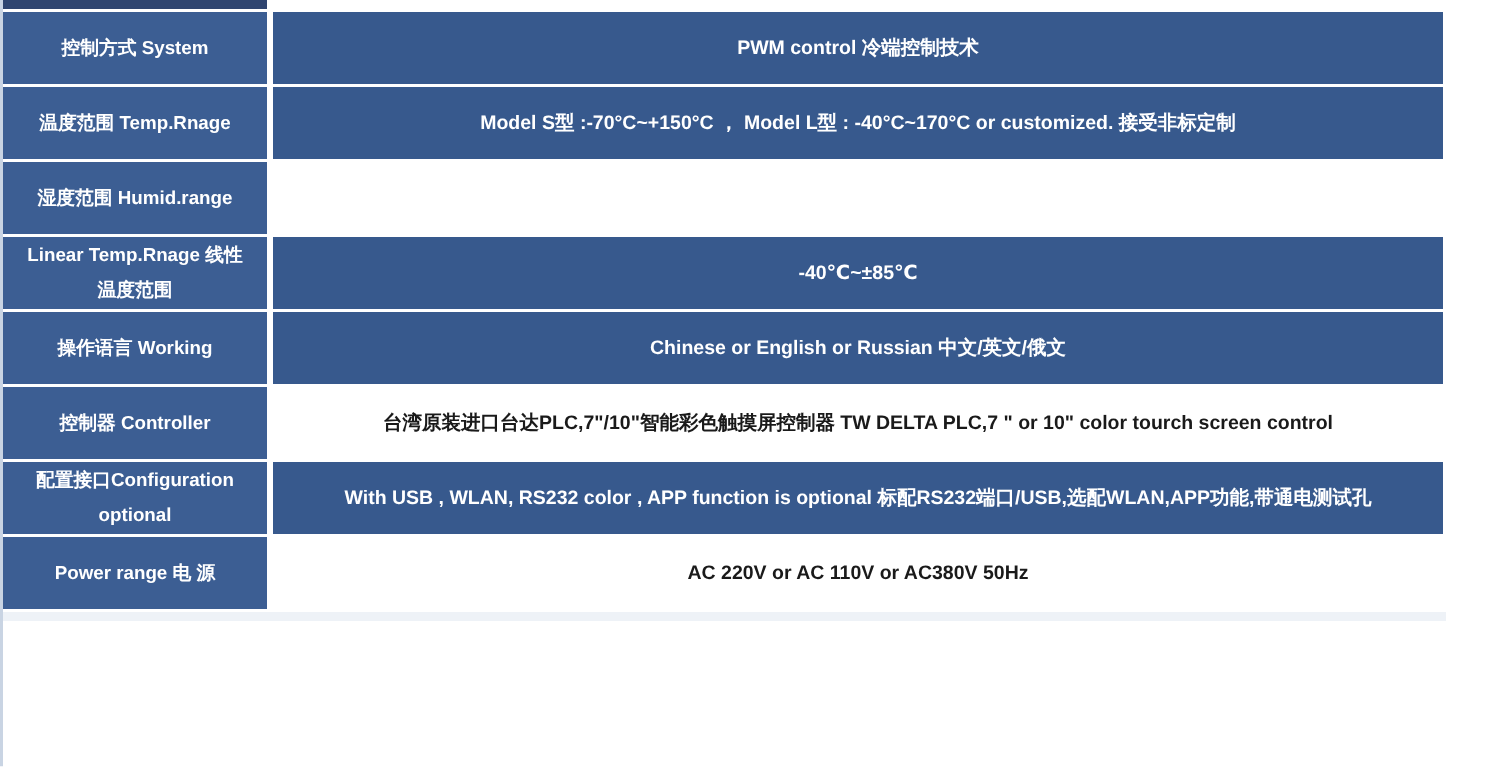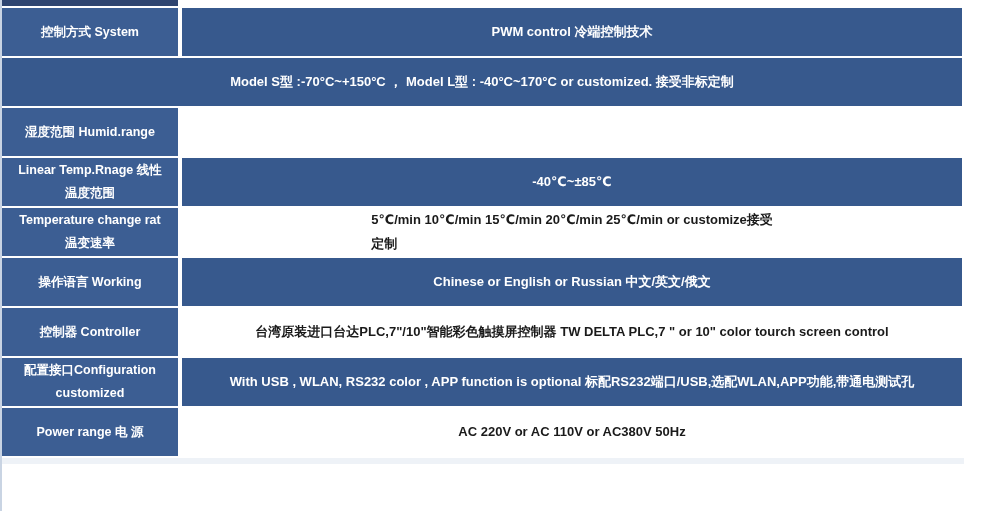--- a/index.html
+++ b/index.html
@@ -42,20 +42,21 @@
     flex: 1;
     margin-right: 2px;
     background: #ffffff;
     color: #1a1a1a;
     font-weight: bold;
     font-size: 13px;
     line-height: 24px;
     display: flex;
     align-items: center;
     justify-content: center;
+    text-align: center;
     white-space: pre-line;
     padding: 0 4px;
   }
   .row.alt .value-cell {
     background: #37598d;
     color: #ffffff;
   }
   .bottom-strip {
     height: 6px;
     background: #eef2f7;
@@ -71,53 +72,48 @@
     <div class="value-cell"></div>
   </div>
 
   <div class="row alt">
     <div class="label-cell">控制方式 System</div>
     <div class="value-cell">PWM control 冷端控制技术</div>
   </div>
 
 
   <div class="row alt">
+    <div class="label-cell">温度范围 Temp.Rnage</div>
     <div class="value-cell">Model S型 :-70°C~+150°C ，  Model L型 : -40°C~170°C or customized. 接受非标定制</div>
   </div>
 
   <div class="row">
     <div class="label-cell">湿度范围 Humid.range</div>
   </div>
 
   <div class="row alt">
     <div class="label-cell">Linear Temp.Rnage 线性
 温度范围</div>
     <div class="value-cell">-40℃~±85℃</div>
   </div>
 
-  <div class="row">
-    <div class="label-cell">Temperature change rat
-温变速率</div>
-    <div class="value-cell">5℃/min 10℃/min 15℃/min 20℃/min 25℃/min or customize接受
-定制</div>
-  </div>
 
   <div class="row alt">
     <div class="label-cell">操作语言 Working</div>
     <div class="value-cell">Chinese or English or Russian 中文/英文/俄文</div>
   </div>
 
   <div class="row">
     <div class="label-cell">控制器 Controller</div>
     <div class="value-cell">台湾原装进口台达PLC,7"/10"智能彩色触摸屏控制器 TW DELTA PLC,7 " or 10" color tourch screen control</div>
   </div>
 
   <div class="row alt">
     <div class="label-cell">配置接口Configuration
-customized</div>
+optional</div>
     <div class="value-cell">With USB , WLAN, RS232  color , APP function is optional 标配RS232端口/USB,选配WLAN,APP功能,带通电测试孔</div>
   </div>
 
   <div class="row">
     <div class="label-cell">Power range 电 源</div>
     <div class="value-cell">AC 220V or AC 110V or AC380V 50Hz</div>
   </div>
 
   <div class="bottom-strip"></div>
 </div>

